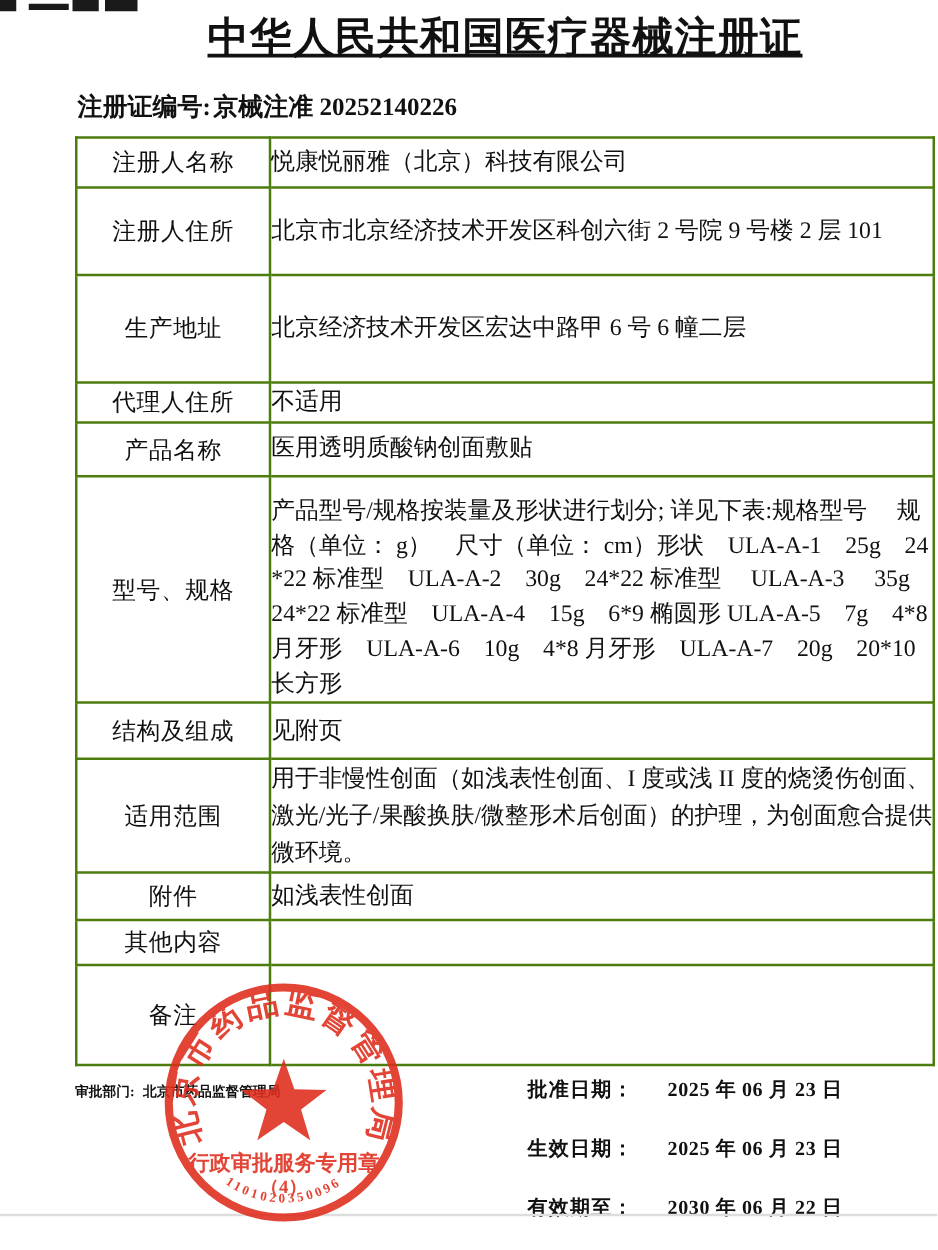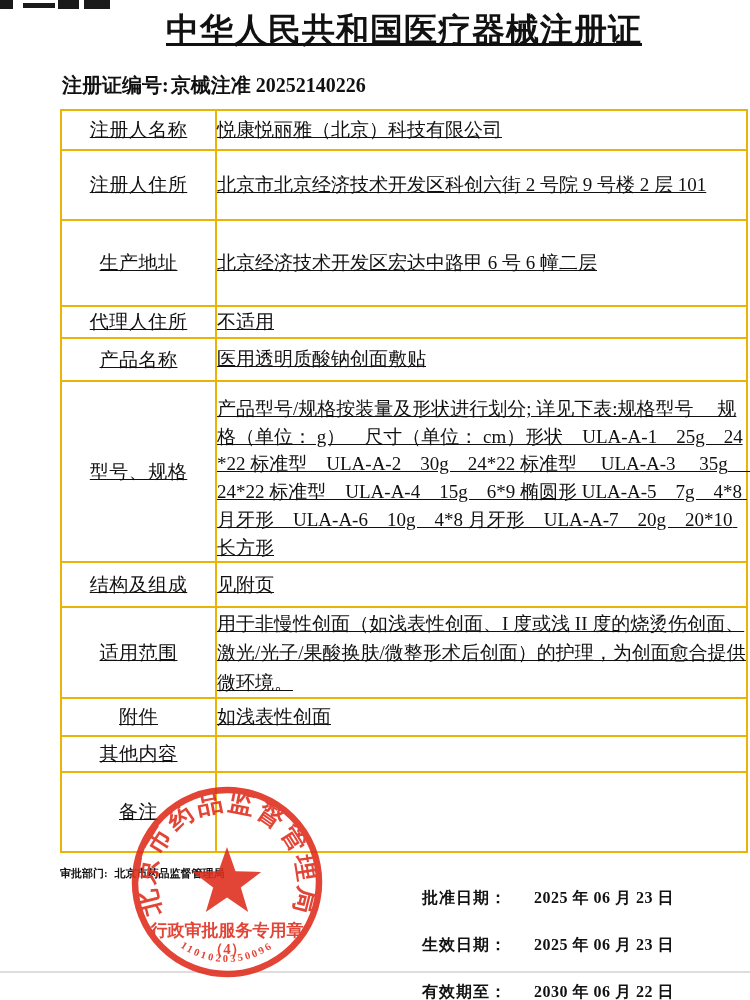--- a/index.html
+++ b/index.html
@@ -24,25 +24,24 @@
   .reg-line{
     position:absolute;top:72px;left:62px;font-size:20px;font-weight:600;
   }
   .reg-line .num{margin-left:2px;margin-top:36px;}
 
   table.cert{
     position:absolute;top:109px;left:60px;width:688px;
     border-collapse:collapse;table-layout:fixed;
   }
   table.cert td{
-    border:2px solid #eab308;
+    border:2px solid #4d7c0f;
     font-size:19px;
     vertical-align:middle;
     padding:0;
-    text-decoration:underline;
   }
   td.cell-label{
     width:153px;text-align:center;letter-spacing:0.5px;
   }
   td.cell-value{
     padding:2px 6px 2px 9px;line-height:1.5;white-space:pre-wrap;
     word-break:break-all;
   }
   .r0{height:40px}.r1{height:70px}.r2{height:86px}.r3{height:36px}
   .r4{height:32px}.r5{height:43px}.r6{height:107px}.r7{height:45px}
@@ -51,21 +50,21 @@
   .r8 td.cell-value{line-height:1.55;}
 
   .approval-line{
     position:absolute;left:60px;top:866px;font-size:11px;font-weight:600;
     white-space:nowrap;
   }
   .approval-line .dept{margin-left:4px;}
   .dates{
     position:absolute;left:422px;top:862px;display:flex;flex-direction:column;
   }
-  .date-row{display:flex;height:47px;align-items:flex-end;font-size:16px;font-weight:600;}
+  .date-row{display:flex;height:47px;align-items:flex-start;font-size:16px;font-weight:600;}
   .date-row .dlabel{width:112px;letter-spacing:1px;}
   .date-row .dvalue{letter-spacing:0.5px;}
 
   .faint-rule{
     position:absolute;left:0;top:971px;width:750px;height:2px;background:#dddddd;
   }
 
   .seal{
     position:absolute;left:127px;top:782px;width:200px;height:200px;
     opacity:0.88;pointer-events:none;

